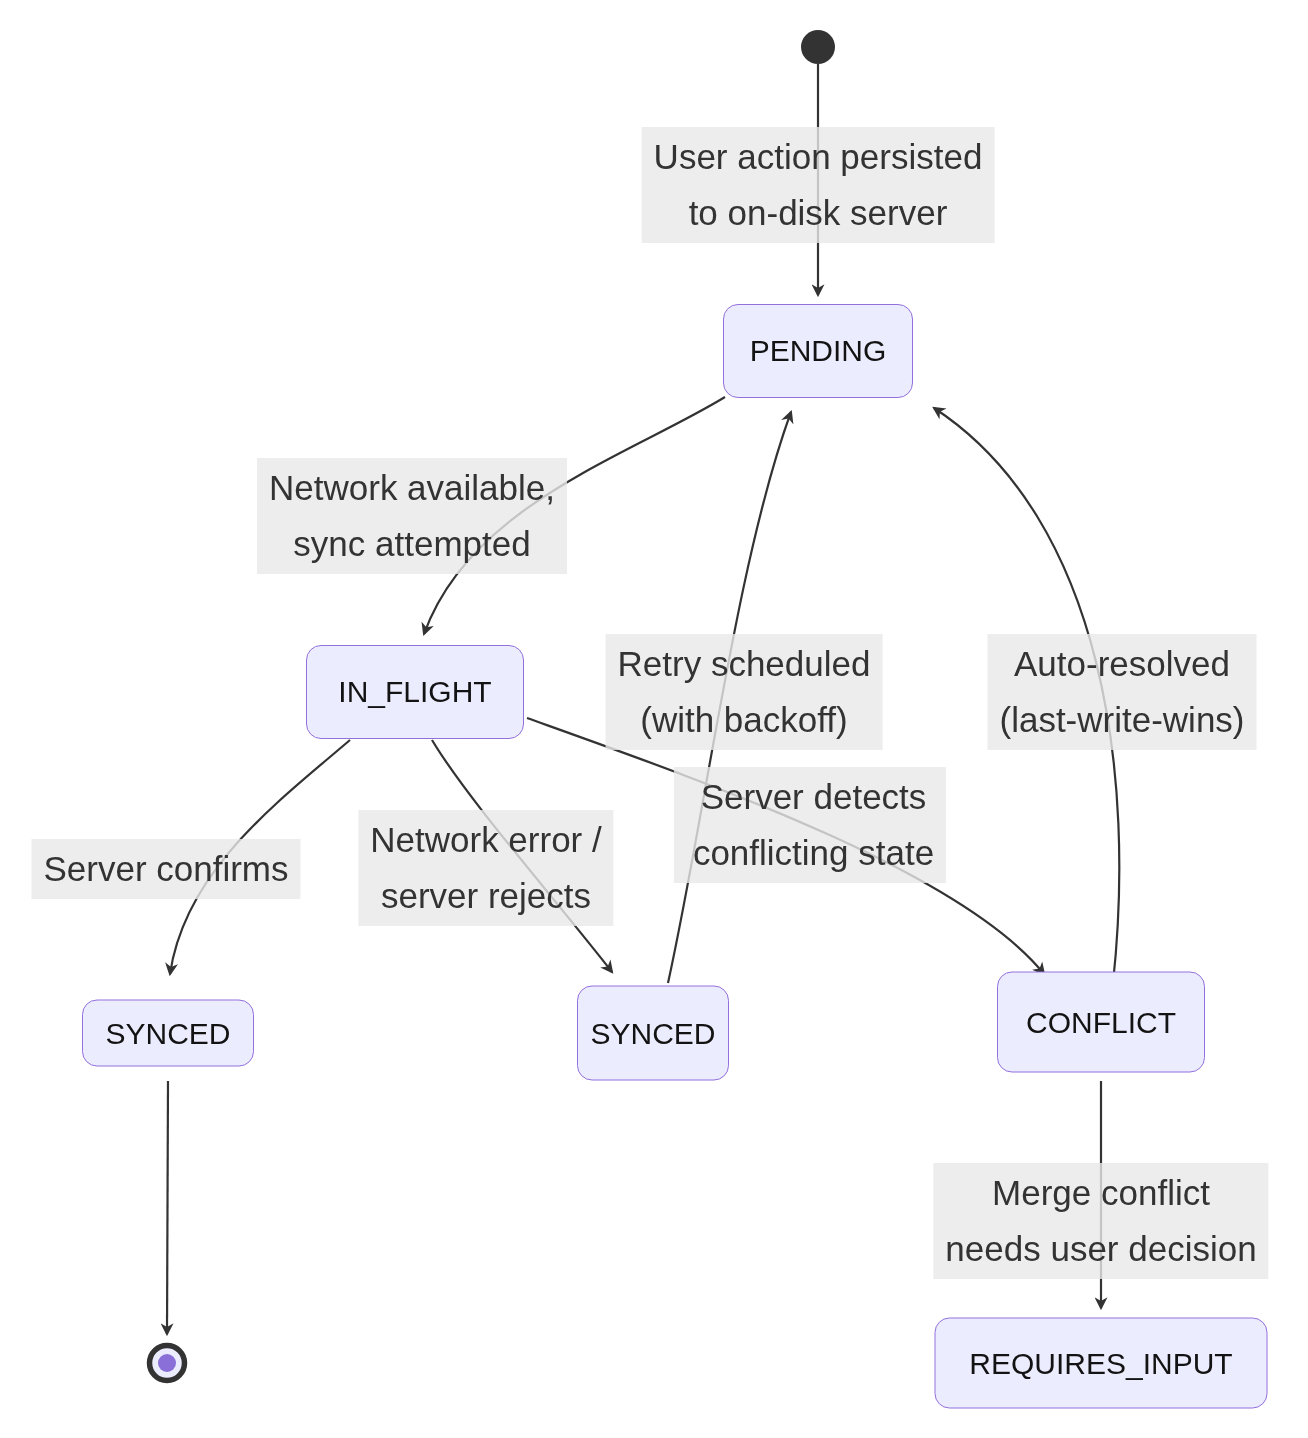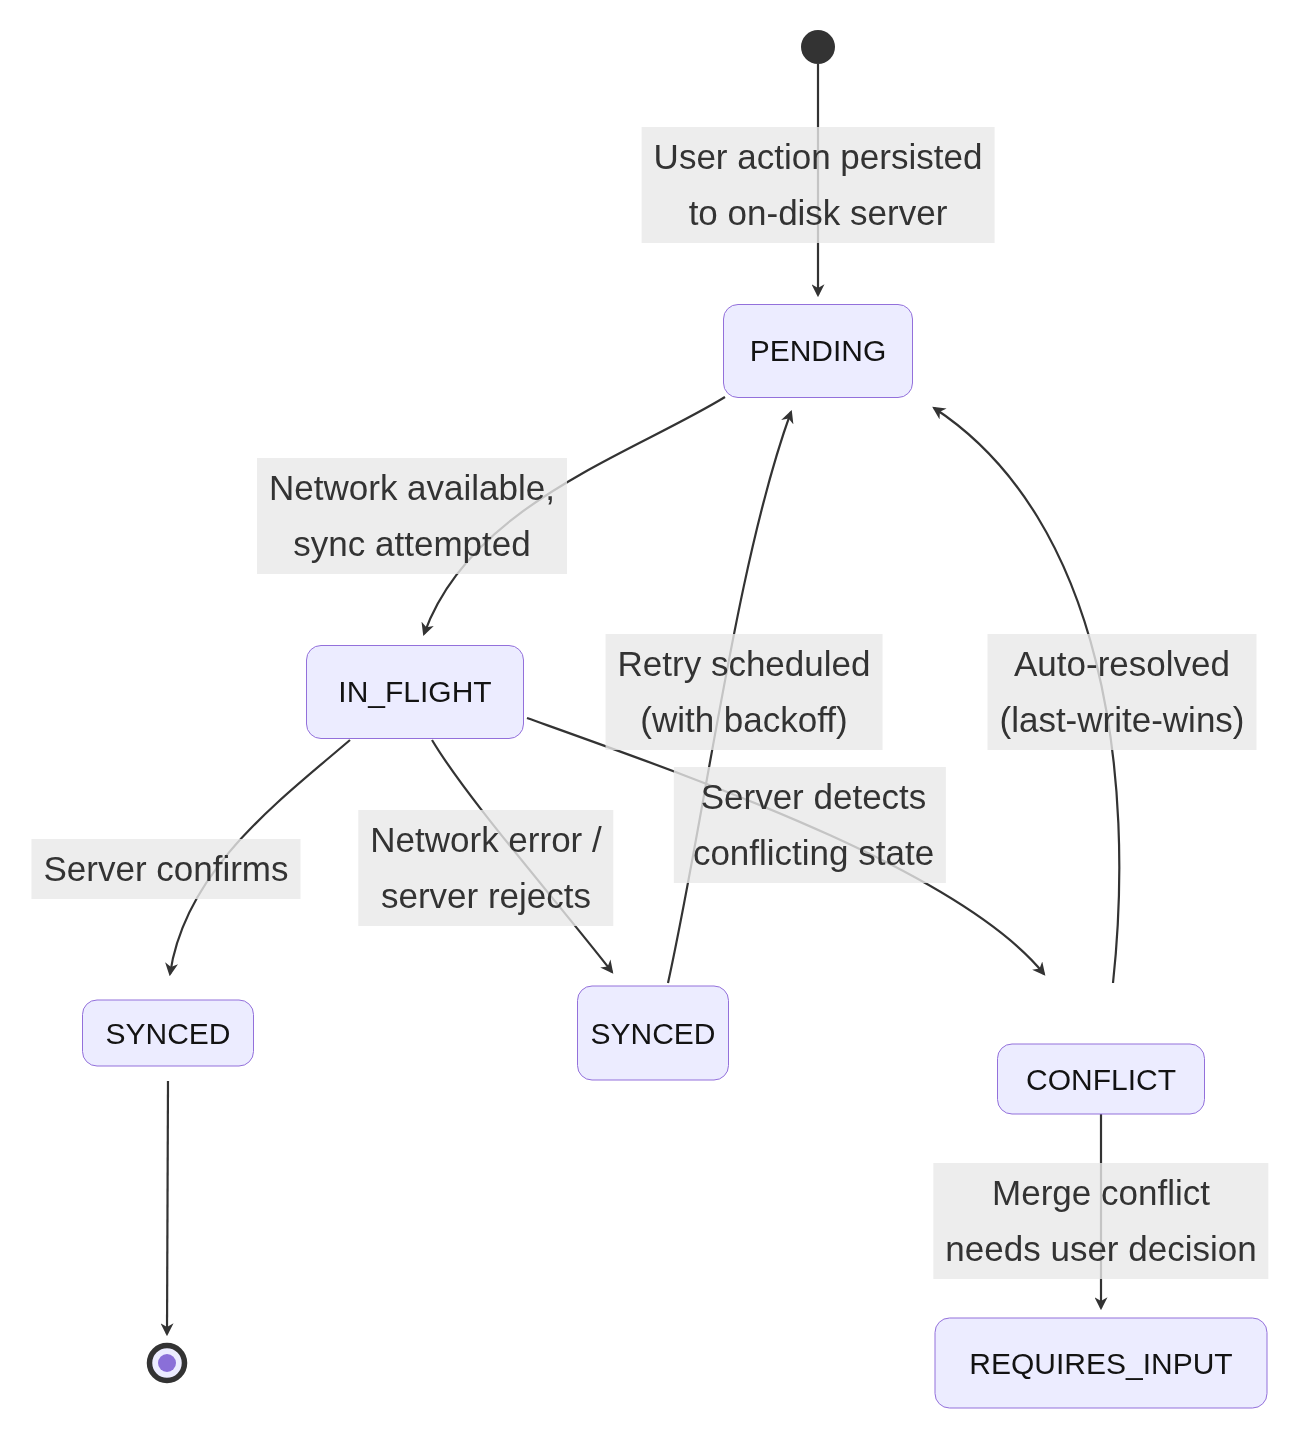--- a/index.html
+++ b/index.html
@@ -37,21 +37,21 @@
     font-size:30px;
     color:#131313;
     box-sizing:border-box;
   }
 
   
   #node-pending        { left:818px;  top:351px;  width:190px; height:94px; }
   #node-in-flight      { left:415px;  top:692px;  width:218px; height:94px; }
   #node-synced         { left:168px;  top:1033px; width:172px; height:67px; }
   #node-failed         { left:653px;  top:1033px; width:152px; height:95px; }
-  #node-conflict       { left:1101px; top:1079px; width:208px; height:71px; }
+  #node-conflict       { left:1101px; top:1022px; width:208px; height:101px; }
   #node-requires-input { left:1101px; top:1363px; width:333px; height:91px; }
 
   
   #label-start-to-pending        { left:818px;  top:185px; }
   #label-pending-to-in-flight    { left:412px;  top:516px; }
   #label-failed-to-pending       { left:744px;  top:692px; }
   #label-conflict-to-pending     { left:1122px; top:692px; }
   #label-in-flight-to-synced     { left:166px;  top:869px; }
   #label-in-flight-to-failed     { left:486px;  top:868px; }
   #label-in-flight-to-conflict   { left:810px;  top:825px;padding-left:19px; }

